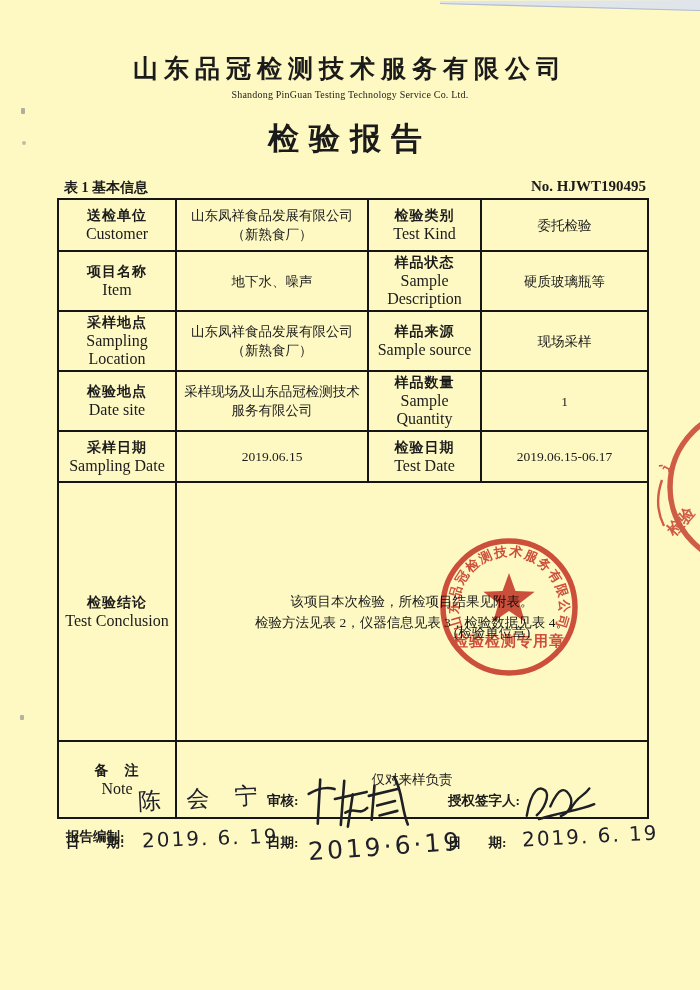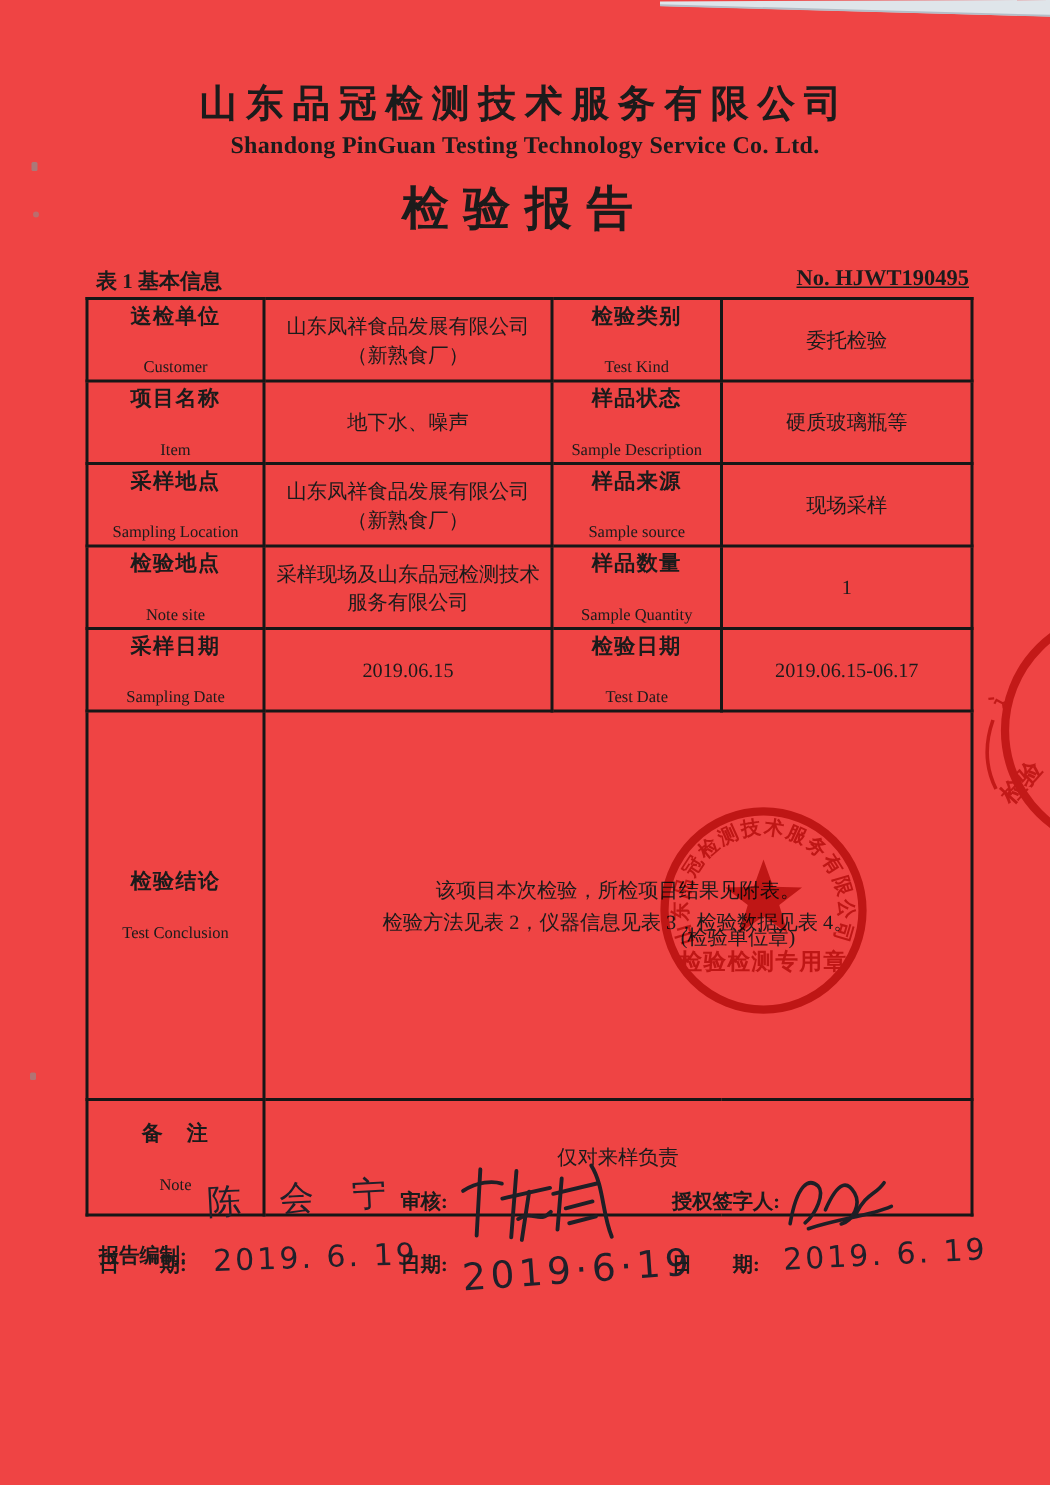--- a/index.html
+++ b/index.html
@@ -1,29 +1,29 @@
 <!DOCTYPE html>
 <html><head>
 <meta charset="utf-8">
 <style>
   html,body{margin:0;padding:0;}
   body{width:700px;height:990px;background:#fbfbf9;font-family:"Liberation Serif",serif;color:#1b1b1b;}
-  .page{position:absolute;top:0;left:0;width:700px;height:990px;overflow:hidden;background:#ef4444;}
+  .page{position:absolute;top:0;left:0;width:700px;height:990px;overflow:hidden;background:#fef9c3;}
   .abs{position:absolute;}
   .ctr{left:0;right:0;text-align:center;}
   .company-cn{top:52px;font-size:25px;font-weight:bold;letter-spacing:6px;}
-  .company-en{top:89px;font-size:16px;font-weight:bold;letter-spacing:.2px;}
+  .company-en{top:89px;font-size:10px;font-weight:normal;letter-spacing:.2px;}
   .title-cn{top:118px;font-size:31px;font-weight:bold;letter-spacing:10px;}
   .title-en{top:160px;font-size:16px;font-weight:bold;letter-spacing:3px;font-family:"Liberation Mono",monospace;}
   .table-caption{top:179px;left:64px;font-size:14px;font-weight:bold;}
-  .report-no{top:178px;right:54px;font-size:15px;font-weight:bold;text-decoration:underline;}
+  .report-no{top:178px;right:54px;font-size:15px;font-weight:bold;}
   table.main{position:absolute;top:198px;left:57px;width:590px;border-collapse:collapse;table-layout:fixed;}
   table.main td{border:2px solid #161616;text-align:center;vertical-align:middle;padding:2px 3px;}
   .lbl-cn{font-size:14px;font-weight:bold;letter-spacing:1px;}
-  .lbl-en{font-size:11px;margin-top:19px;}
+  .lbl-en{font-size:16px;margin-top:0;}
   .val{font-size:13.5px;line-height:19px;}
   td.concl-cell{vertical-align:top;padding-top:48px;position:relative;}
   .concl-line{font-size:13.5px;line-height:21px;}
   .seal-hint{position:absolute;top:141px;left:315px;transform:translateX(-50%);font-size:13.5px;white-space:nowrap;}
   .stamp-svg{left:437px;top:535px;mix-blend-mode:multiply;opacity:.92;}
   .edge-stamp-svg{left:648px;top:402px;mix-blend-mode:multiply;opacity:.85;}
   .sig-label{font-size:13.5px;font-weight:bold;white-space:nowrap;}
   .hand{font-family:"DejaVu Sans",sans-serif;color:#20202a;white-space:nowrap;}
   .footer-page{top:908px;font-size:12.5px;letter-spacing:3px;}
   .speck{background:#8f8f8f;border-radius:1px;}
@@ -88,21 +88,21 @@
       <td class="val">山东凤祥食品发展有限公司（新熟食厂）</td>
       <td>
             <div class="lbl-cn">样品来源</div>
             <div class="lbl-en">Sample source</div>
           </td>
       <td class="val">现场采样</td>
     </tr>
     <tr style="height:34px;">
       <td>
             <div class="lbl-cn">检验地点</div>
-            <div class="lbl-en">Note site</div>
+            <div class="lbl-en">Date site</div>
           </td>
       <td class="val">采样现场及山东品冠检测技术服务有限公司</td>
       <td>
             <div class="lbl-cn">样品数量</div>
             <div class="lbl-en">Sample Quantity</div>
           </td>
       <td class="val">1</td>
     </tr>
     <tr style="height:51px;">
       <td>

